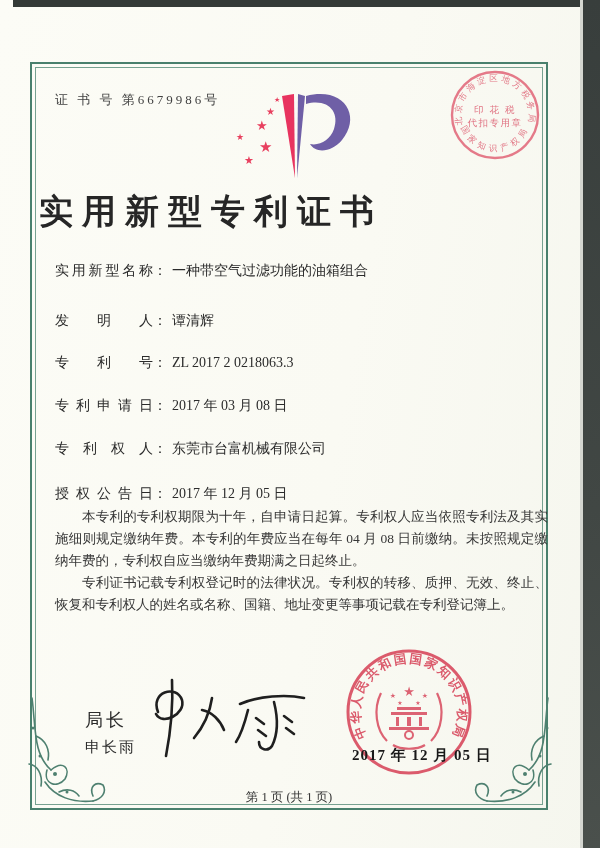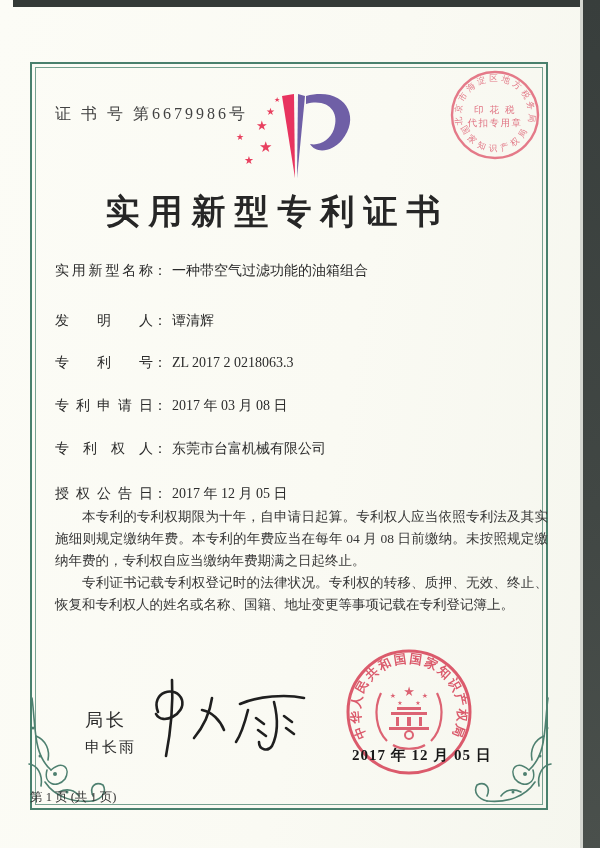--- a/index.html
+++ b/index.html
@@ -9,36 +9,36 @@
   .scan-top{position:absolute;left:13px;top:0;width:587px;height:7px;background:#343a37;z-index:9;}
   .scan-right-edge{position:absolute;right:17px;top:0;width:3px;height:848px;background:#d4d6d0;z-index:9;}
   .scan-right{position:absolute;right:0;top:0;width:17px;height:848px;background:linear-gradient(180deg,#383e3c,#414744 60%,#4a504c);z-index:10;}
   
   .frame-outer{position:absolute;left:30px;top:62px;width:518px;height:748px;border:2px solid #49806d;box-sizing:border-box;z-index:1;}
   .frame-inner{position:absolute;left:3px;top:3px;right:3px;bottom:3px;border:1px solid #76a190;}
   .flourish{position:absolute;z-index:2;}
   .flourish.left{left:25px;top:696px;}
   .flourish.right{left:463px;top:696px;transform:scaleX(-1);}
   
-  .cert-number{position:absolute;left:55px;top:104px;font-size:16px;letter-spacing:3px;color:#424242;z-index:3;}
+  .cert-number{position:absolute;left:55px;top:91px;font-size:13px;letter-spacing:3px;color:#424242;z-index:3;}
   .logo{position:absolute;left:226px;top:82px;z-index:3;}
-  .title{position:absolute;left:30px;width:472px;top:189px;text-align:center;font-size:34px;font-weight:bold;
-         letter-spacing:9px;padding-left:23px;box-sizing:border-box;color:#262626;z-index:3;}
+  .title{position:absolute;left:30px;width:472px;top:189px;text-align:left;font-size:34px;font-weight:bold;
+         letter-spacing:9px;padding-left:9px;box-sizing:border-box;color:#262626;z-index:3;}
   .field-row{position:absolute;left:55px;width:470px;font-size:14px;color:#2b2b2b;z-index:3;white-space:nowrap;}
   .f0{top:262px}.f1{top:312px}.f2{top:354px}.f3{top:397px}.f4{top:440px}.f5{top:485px}
   .field-label{display:inline-block;width:98px;text-align:justify;text-align-last:justify;}
   .field-value{margin-left:5px;}
   .paras{position:absolute;left:55px;top:506px;width:493px;font-size:13.5px;line-height:1.63;text-align:justify;color:#373737;z-index:3;}
   .paras p{margin:0;text-indent:2em;}
   .director-title{position:absolute;left:85px;top:708px;font-size:18px;letter-spacing:3px;color:#2b2b2b;z-index:3;}
   .director-name{position:absolute;left:85px;top:738px;font-size:15px;letter-spacing:2px;color:#2b2b2b;z-index:3;}
   .signature{position:absolute;left:128px;top:670px;z-index:4;}
   .office-seal{position:absolute;left:343px;top:646px;opacity:.9;z-index:4;}
   .issue-date{position:absolute;left:352px;top:746px;font-size:15px;font-weight:600;letter-spacing:1px;color:#181818;z-index:6;}
-  .footer{position:absolute;left:30px;width:518px;top:789px;font-size:12.5px;color:#333;z-index:3;}
+  .footer{position:absolute;left:30px;width:518px;top:789px;text-align:center;font-size:12.5px;color:#333;z-index:3;}
   .tax-stamp{position:absolute;left:448px;top:68px;opacity:.88;z-index:4;}
   svg text{font-family:"DejaVu Sans","Liberation Sans",sans-serif;}
   .seal-arc{font-size:12.5px;font-weight:bold;letter-spacing:2.2px;fill:#d84a5e;}
   .stamp-arc-top{font-size:8.5px;letter-spacing:3px;fill:#df6577;}
   .stamp-arc-bottom{font-size:8.5px;letter-spacing:4px;fill:#df6577;}
   .stamp-line{font-size:9.5px;letter-spacing:1.5px;fill:#dd5f72;text-anchor:middle;}
   .logo-star{fill:#e8405f;}
   .seal-star{fill:#d84a5e;text-anchor:middle;}
 </style>
 </head>

